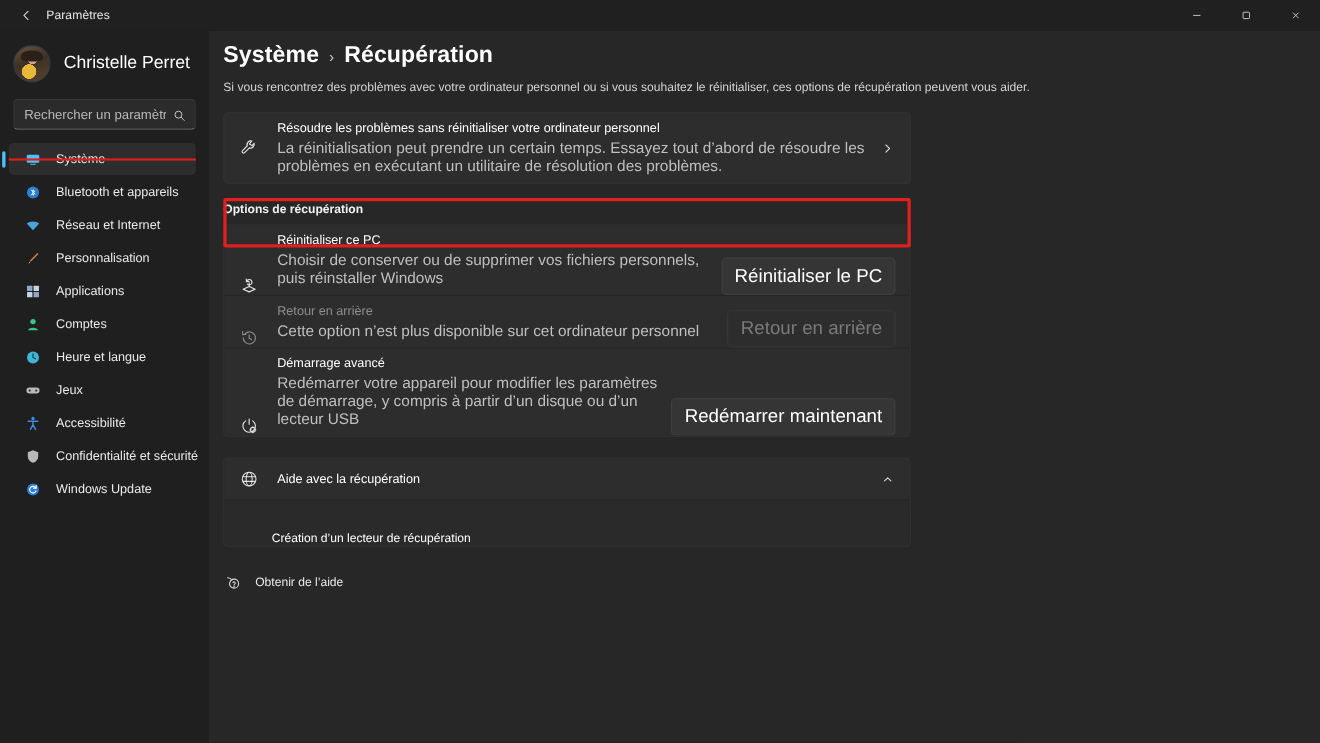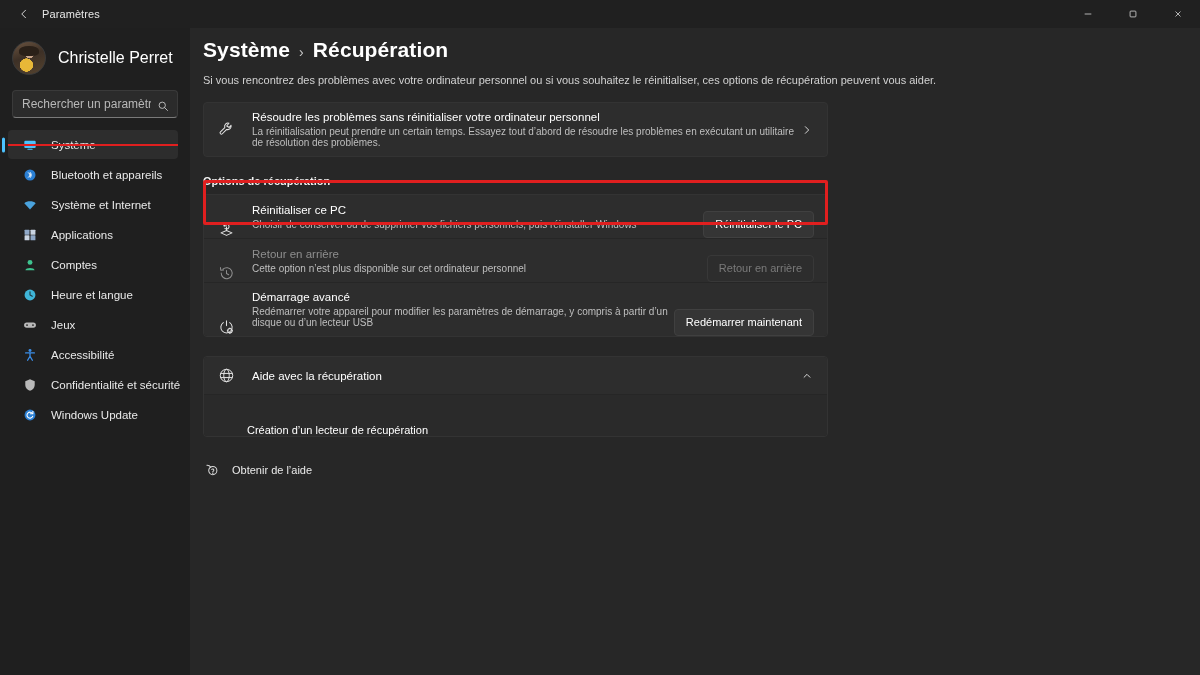--- a/index.html
+++ b/index.html
@@ -169,30 +169,30 @@
   }
   .card-ico {
     width: 18px; flex: none;
     margin-right: 17px;
     color: #e3e3e3;
     display: flex; align-items: center; justify-content: center;
   }
   .card-ico svg { width: 17px; height: 17px; display:block; }
   .card-text { flex: 1; min-width: 0; padding: 8px 0; }
   .card-title { font-size: 11.5px; color: #ffffff; }
-  .card-sub { font-size: 10px; color: #bfbfbf; margin-top: 3px; }
+  .card-sub { font-size: 14px; color: #bfbfbf; margin-top: 3px; }
   .card-chevron { color: #d6d6d6; width: 14px; display:flex; align-items:center; justify-content:center; }
   .card-chevron svg { width: 10px; height: 10px; }
 
   .btn {
     background: #353535;
     border: 1px solid #404040;
     border-radius: 4px;
     color: #ffffff;
-    font-size: 11px;
+    font-size: 17px;
     font-family: "Liberation Sans", sans-serif;
     padding: 6px 11px;
     white-space: nowrap;
     line-height: 1.15;
   }
   .btn:disabled, .btn.disabled {
     background: #2d2d2d;
     border-color: #383838;
     color: #7a7a7a;
   }
@@ -331,23 +331,32 @@
         </span>
         <span class="nav-label">Bluetooth et appareils</span>
       </div>
 
       <div class="navitem">
         <span class="nav-ico">
           <svg viewBox="0 0 16 16">
               <path d="M1.5 6 C4.5 3, 11.5 3, 14.5 6 L8 13 Z" fill="#4aa3dd"></path>
             </svg>
         </span>
-        <span class="nav-label">Système et Internet</span>
-      </div>
-
+        <span class="nav-label">Réseau et Internet</span>
+      </div>
+
+      <div class="navitem">
+        <span class="nav-ico">
+          <svg viewBox="0 0 16 16">
+              <path d="M12.6 2.4 L13.6 3.4 L6.4 10.6 L4.6 11.4 L5.4 9.6 Z" fill="#d88a4a"></path>
+              <path d="M4.6 11.4 L3.2 13.2 L5.2 12.4 Z" fill="#cfcfcf"></path>
+            </svg>
+        </span>
+        <span class="nav-label">Personnalisation</span>
+      </div>
 
       <div class="navitem">
         <span class="nav-ico">
           <svg viewBox="0 0 16 16">
               <rect x="1.8" y="2" width="5.6" height="5.6" rx="0.6" fill="#8fa8c8"></rect>
               <rect x="8.6" y="2" width="5.6" height="5.6" rx="0.6" fill="#c9d4e2"></rect>
               <rect x="1.8" y="8.4" width="5.6" height="5.6" rx="0.6" fill="#c9d4e2"></rect>
               <rect x="8.6" y="8.4" width="5.6" height="5.6" rx="0.6" fill="#8fa8c8"></rect>
             </svg>
         </span>

